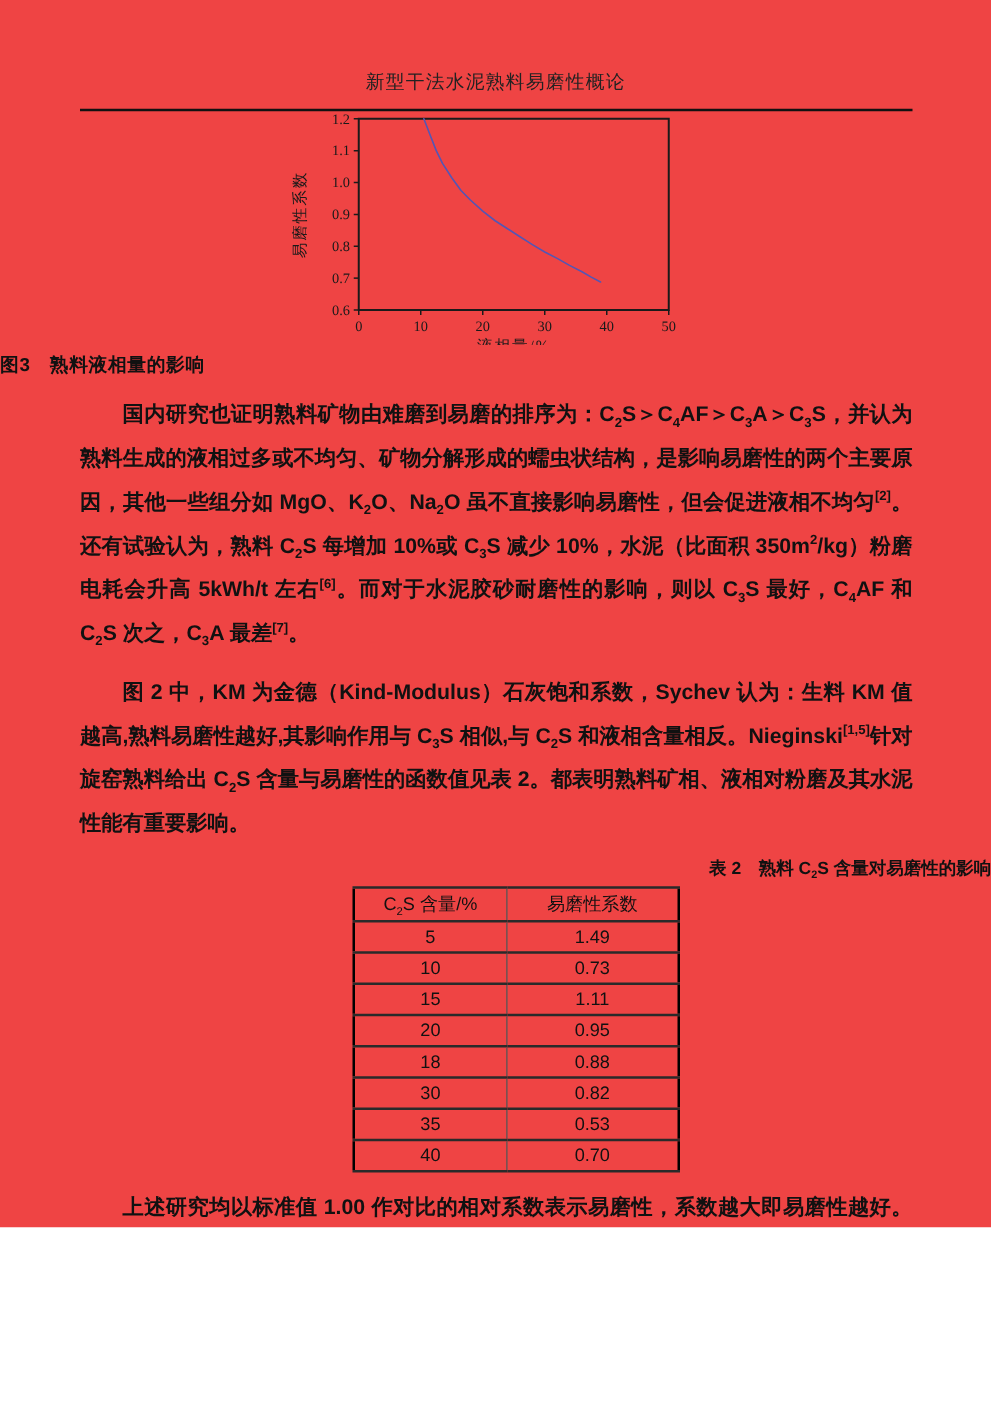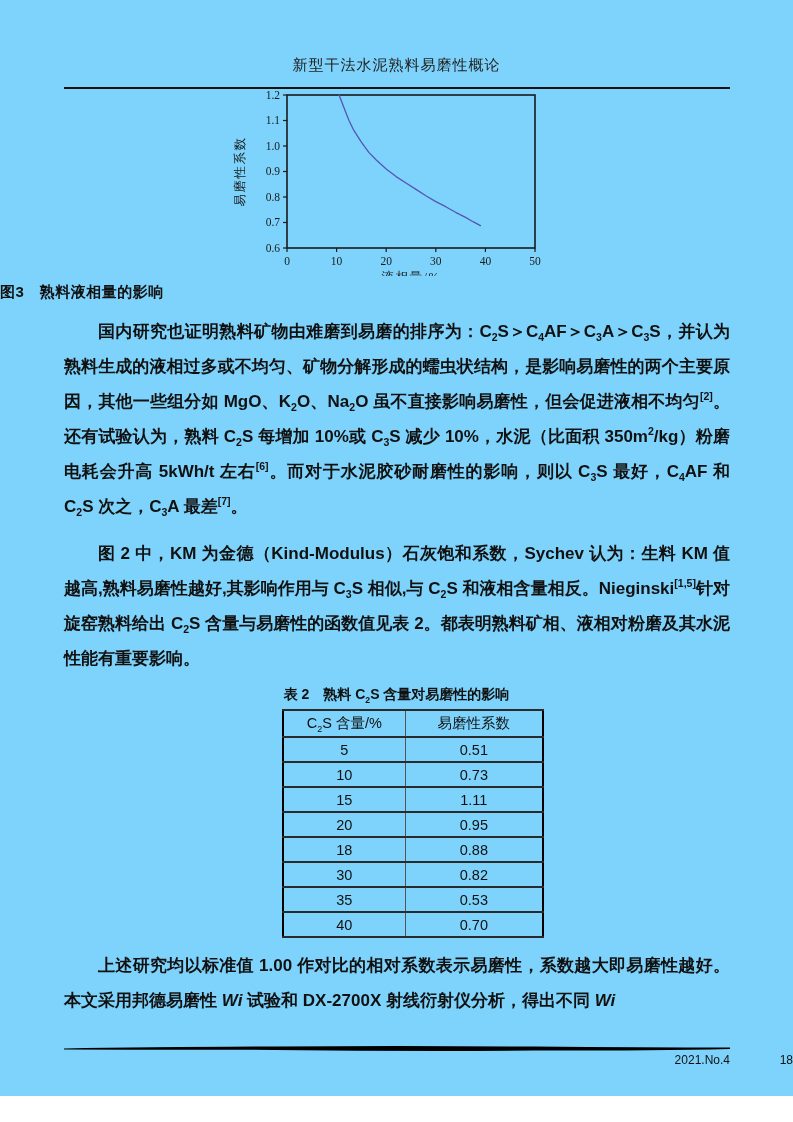--- a/index.html
+++ b/index.html
@@ -1,19 +1,19 @@
 <!DOCTYPE html>
 <html><head>
 <meta charset="utf-8">
 <style>
   html,body{margin:0;padding:0;background:#ffffff;}
   .page{
     position:relative;
-    width:793px;height:1096px;
-    background:#7dd3fc;
+    width:793px;height:982px;
+    background:#ef4444;
     font-family:"Liberation Sans","DejaVu Sans",sans-serif;
     color:#1a1a1a;
     overflow:hidden;
   }
   .header-title{
     position:absolute;left:0;right:0;top:56px;
     text-align:center;
     font-family:"Liberation Serif","DejaVu Serif",serif;
     font-size:15px;letter-spacing:1px;color:#222;
   }
@@ -35,21 +35,21 @@
     text-align:justify;text-indent:2em;color:#111;font-weight:bold;
   }
   .body-p sub,.body-p sup,.table-title sub,.data-table sub{
     font-size:0.62em;line-height:0;
   }
   .p1{top:314px;}
   .p2{top:536px;}
   .p3{top:948px;}
   .table-title{
     position:absolute;left:0;right:0;top:686px;
-    text-align:center;font-weight:bold;font-size:14px;color:#111;
+    text-align:right;font-weight:bold;font-size:14px;color:#111;
   }
   .data-table{
     position:absolute;left:282px;top:709px;width:262px;
     border-collapse:collapse;
     border:2.5px solid #000;
     font-size:14.5px;color:#111;
   }
   .data-table th,.data-table td{
     border-top:2px solid #2a2a2a;border-bottom:2px solid #2a2a2a;
     border-left:1px solid #555;border-right:1px solid #555;
@@ -118,21 +118,21 @@
   <table class="data-table">
     <thead>
       <tr>
         <th style="width:47%">C<sub>2</sub>S 含量/%</th>
         <th>易磨性系数</th>
       </tr>
     </thead>
     <tbody>
         <tr>
           <td>5</td>
-          <td>0.51</td>
+          <td>1.49</td>
         </tr>
         <tr>
           <td>10</td>
           <td>0.73</td>
         </tr>
         <tr>
           <td>15</td>
           <td>1.11</td>
         </tr>
         <tr>

